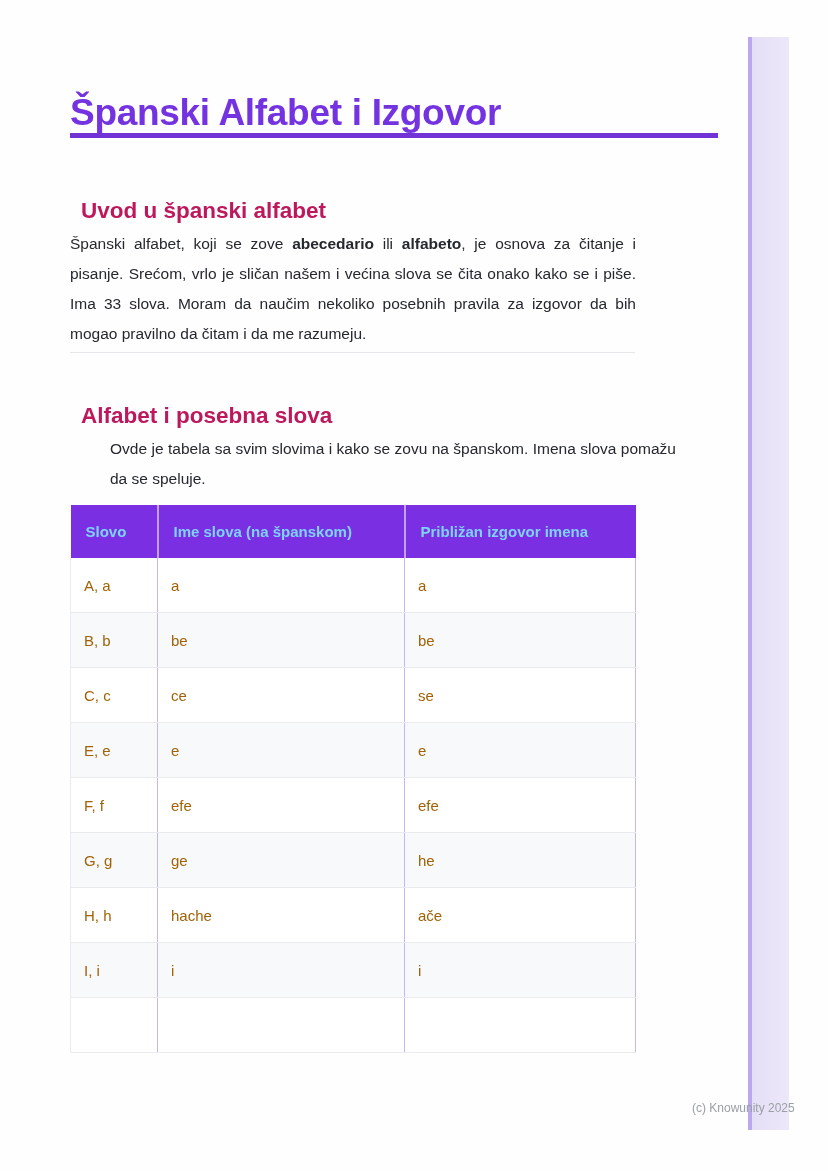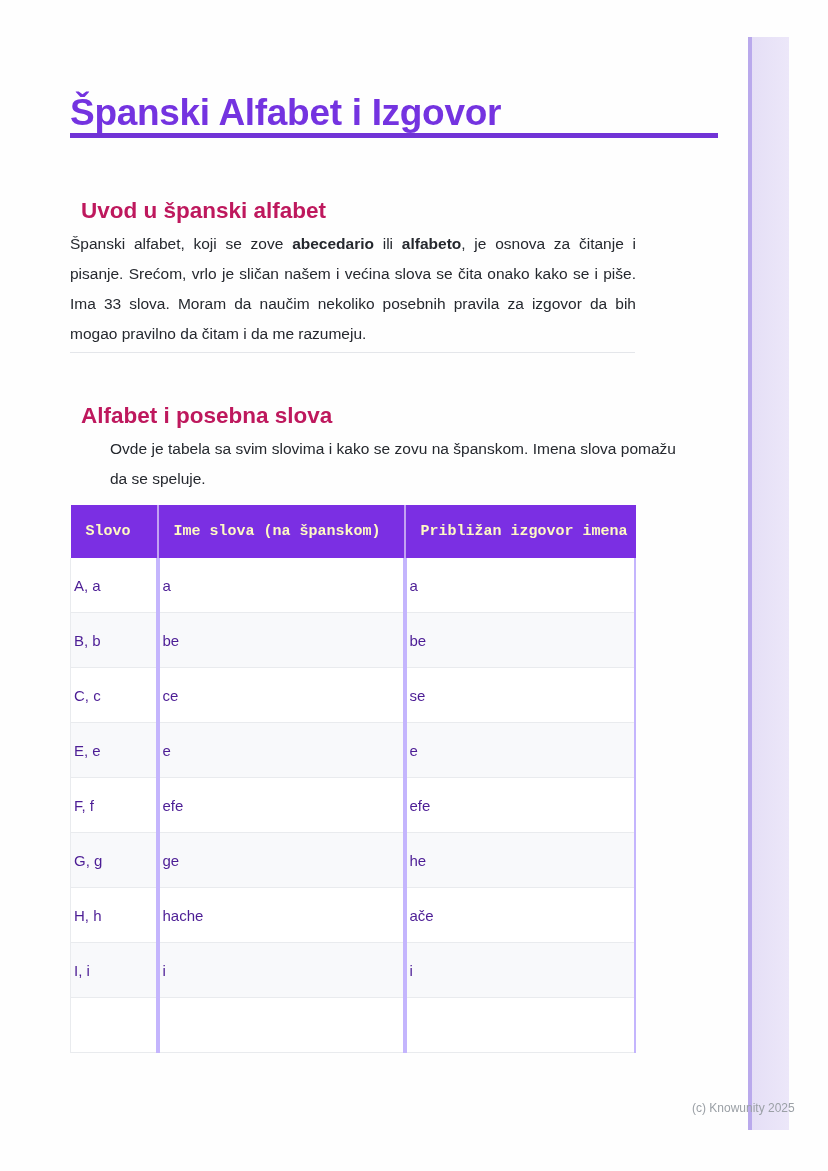--- a/index.html
+++ b/index.html
@@ -83,37 +83,36 @@
     border-collapse: collapse;
     table-layout: fixed;
     width: 565px;
   }
   table.alphabet col.c1 { width: 87px; }
   table.alphabet col.c2 { width: 247px; }
   table.alphabet col.c3 { width: 231px; }
 
   table.alphabet th {
     background: #7b2fe3;
-    color: #fef9c3;
+    color: #7dd3fc;
     font-size: 15px;
     font-weight: 700;
     text-align: left;
     height: 53px;
     padding: 0 0 0 15px;
-    font-family: Liberation Mono, monospace;
   }
   table.alphabet th + th { border-left: 2px solid rgba(255,255,255,0.55); }
 
   table.alphabet td {
     height: 54px;
-    padding: 0 0 0 3px;
+    padding: 0 0 0 13px;
     font-size: 15px;
-    color: #4c1d95;
+    color: #a16207;
     border-bottom: 1px solid #e9ebee;
-    border-right: 4px solid #c4b5fd;
+    border-right: 1px solid #c4b5fd;
     background: #ffffff;
   }
   table.alphabet td:first-child { border-left: 1px solid #e9ebee; }
   table.alphabet tbody tr:nth-child(even) td { background: #f8f9fb; }
 
   .footer-copyright {
     position: absolute;
     left: 692px; top: 1101px;
     font-size: 12px;
     color: #9ba0a6;

